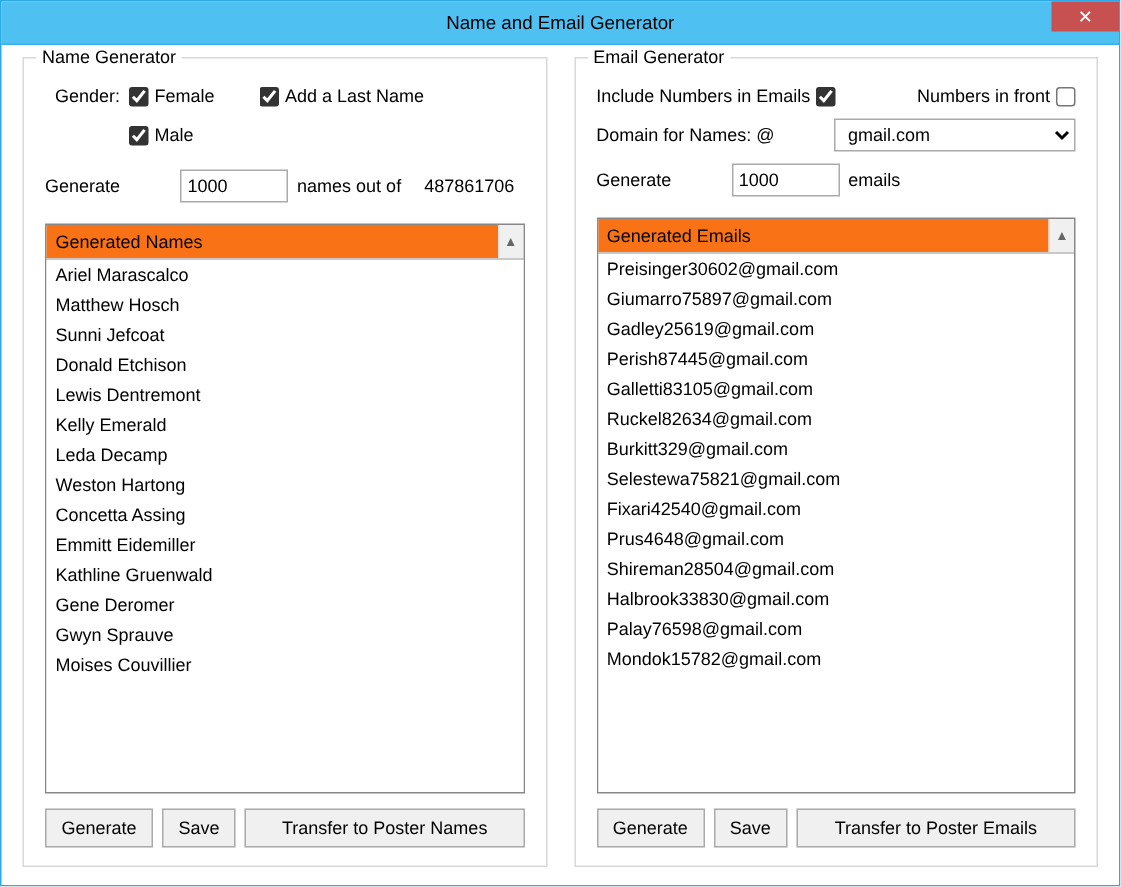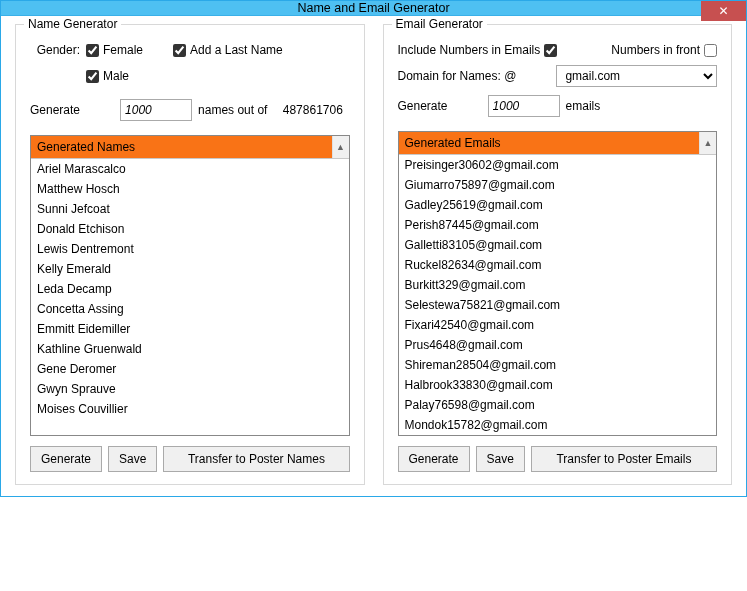--- a/index.html
+++ b/index.html
@@ -5,21 +5,21 @@
   * { box-sizing: border-box; }
   html, body { margin: 0; padding: 0; }
   body {
     font-family: "Segoe UI", Tahoma, sans-serif;
     font-size: 12px;
     background: #fff;
     color: #000;
   }
   .window {
     width: 747px;
-    height: 497px;
+    height: 591px;
     border: 1px solid #2aa8e8;
     background: #fff;
     display: flex;
     flex-direction: column;
   }
   .titlebar {
     height: 29px;
     background: #4ec0f2;
     border-bottom: 1px solid #3ab0e8;
     display: flex;
@@ -95,21 +95,21 @@
     accent-color: #333;
   }
   input.txt, select.sel {
     font: inherit;
     padding: 2px 4px;
     border: 1px solid #aaa;
     background: #fff;
     height: 22px;
     margin-left: 34px;
   }
-  input.num { width: 72px; font-style: italic; }
+  input.num { width: 72px; }
   select.sel { height: 22px; }
   .listwrap {
     border: 1px solid #888;
     margin-top: 10px;
     flex: 1;
     display: flex;
     flex-direction: column;
     min-height: 0;
     position: relative;
   }
@@ -224,20 +224,21 @@
             <span class="head-arrow">▲</span>
           </div>
           <div class="listbody" id="name-list">
               <div class="item">Ariel Marascalco</div>
               <div class="item">Matthew Hosch</div>
               <div class="item">Sunni Jefcoat</div>
               <div class="item">Donald Etchison</div>
               <div class="item">Lewis Dentremont</div>
               <div class="item">Kelly Emerald</div>
               <div class="item">Leda Decamp</div>
+              <div class="item">Weston Hartong</div>
               <div class="item">Concetta Assing</div>
               <div class="item">Emmitt Eidemiller</div>
               <div class="item">Kathline Gruenwald</div>
               <div class="item">Gene Deromer</div>
               <div class="item">Gwyn Sprauve</div>
               <div class="item">Moises Couvillier</div>
             </div>
         </div>
 
         <div class="btnrow">

